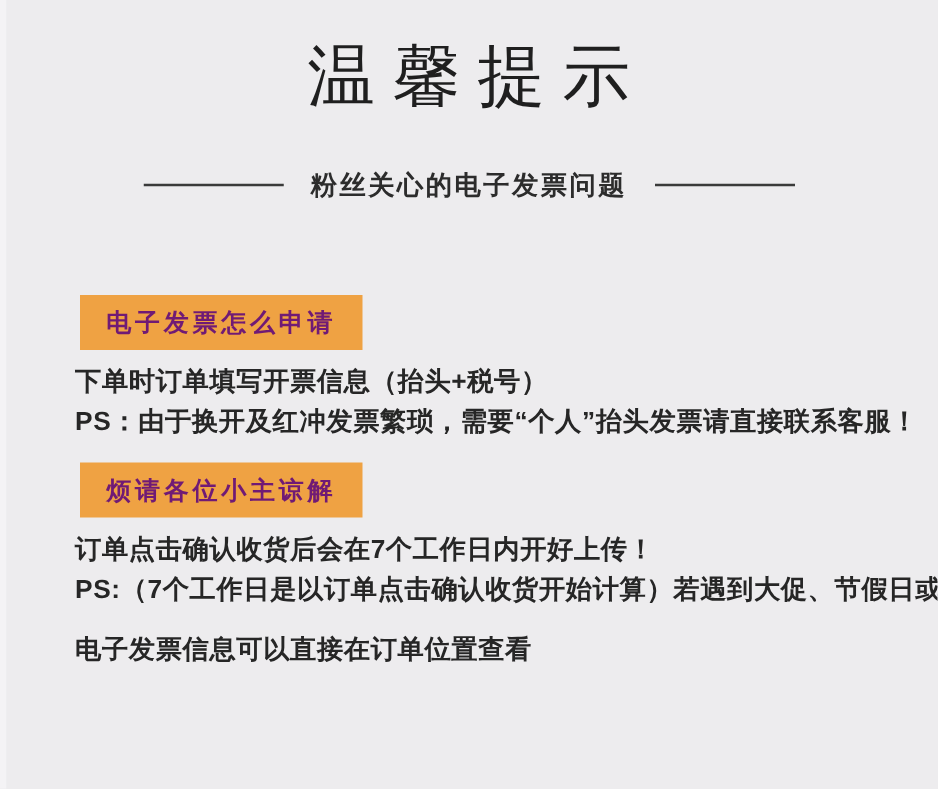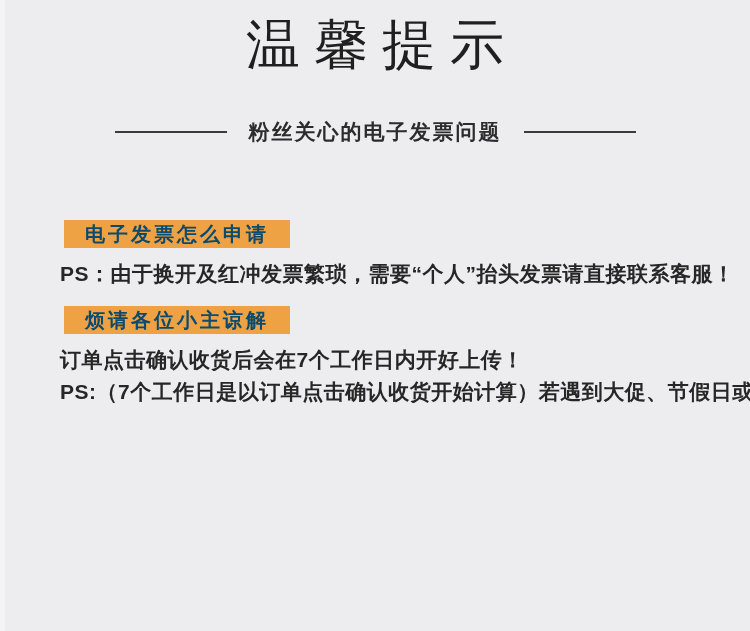--- a/index.html
+++ b/index.html
@@ -8,21 +8,21 @@
     height: 631px;
     background: #edecee;
     font-family: "Liberation Sans", sans-serif;
     overflow: hidden;
   }
   .page {
     position: relative;
     width: 750px;
     height: 631px;
     background: #edecee;
-    padding-top: 12px;
+    padding-top: 28px;
   }
   .page::before {
     content: "";
     position: absolute;
     left: 0; top: 0; bottom: 0;
     width: 5px;
     background: #f4f3f5;
   }
   .title {
     text-align: center;
@@ -55,29 +55,29 @@
   }
   .content {
     margin-top: 74px;
   }
   .section { }
   .section + .section { margin-top: 16px; }
   .invoice-btn {
     margin-left: 64px;
     margin-bottom: 10px;
     width: 226px;
-    height: 28px;
+    height: 44px;
     background: #efa243;
     display: flex;
     align-items: center;
     justify-content: center;
     font-family: "DejaVu Serif", "Liberation Serif", serif;
     font-size: 20px;
     font-weight: 600;
-    color: #0c4a6e;
+    color: #701a75;
     letter-spacing: 3px;
     border: none;
   }
   .body-text {
     margin-left: 60px;
     margin-right: 40px;
   }
   .body-line {
     font-size: 21px;
     font-weight: 700;
@@ -98,29 +98,33 @@
     <span class="subtitle-line left"></span>
     <span class="subtitle-text">粉丝关心的电子发票问题</span>
     <span class="subtitle-line right"></span>
   </div>
 
   <div class="content">
 
     <div class="section">
       <div class="invoice-btn">电子发票怎么申请</div>
       <div class="body-text">
+        <div class="body-line">下单时订单填写开票信息（抬头+税号）</div>
         <div class="body-line">PS：由于换开及红冲发票繁琐，需要“个人”抬头发票请直接联系客服！</div>
       </div>
     </div>
 
     <div class="section">
       <div class="invoice-btn">烦请各位小主谅解</div>
       <div class="body-text">
         <div class="body-line">订单点击确认收货后会在7个工作日内开好上传！</div>
         <div class="body-line">PS:（7个工作日是以订单点击确认收货开始计算）若遇到大促、节假日或者月底</div>
       </div>
     </div>
 
     <div class="section">
+      <div class="body-text">
+        <div class="body-line">电子发票信息可以直接在订单位置查看</div>
+      </div>
     </div>
 
   </div>
 </div>
 
 </body></html>

